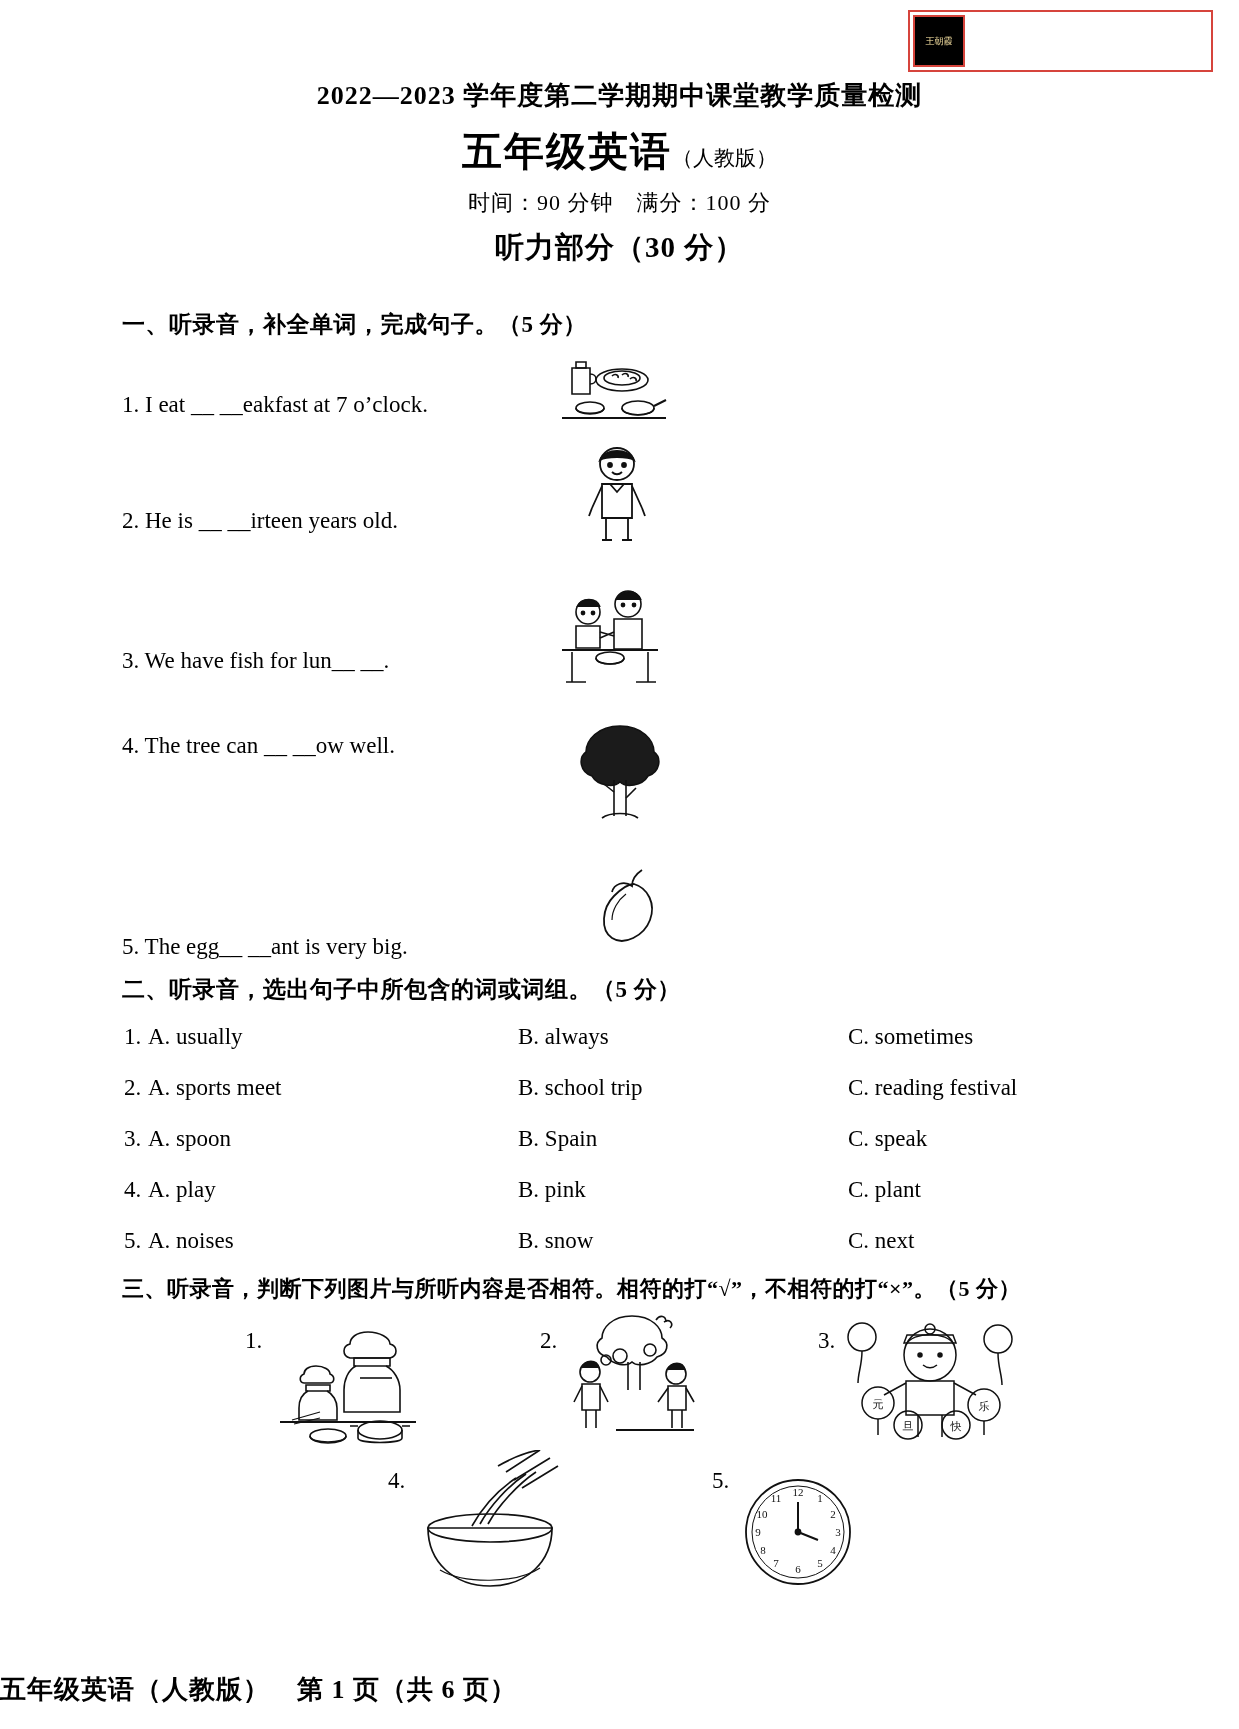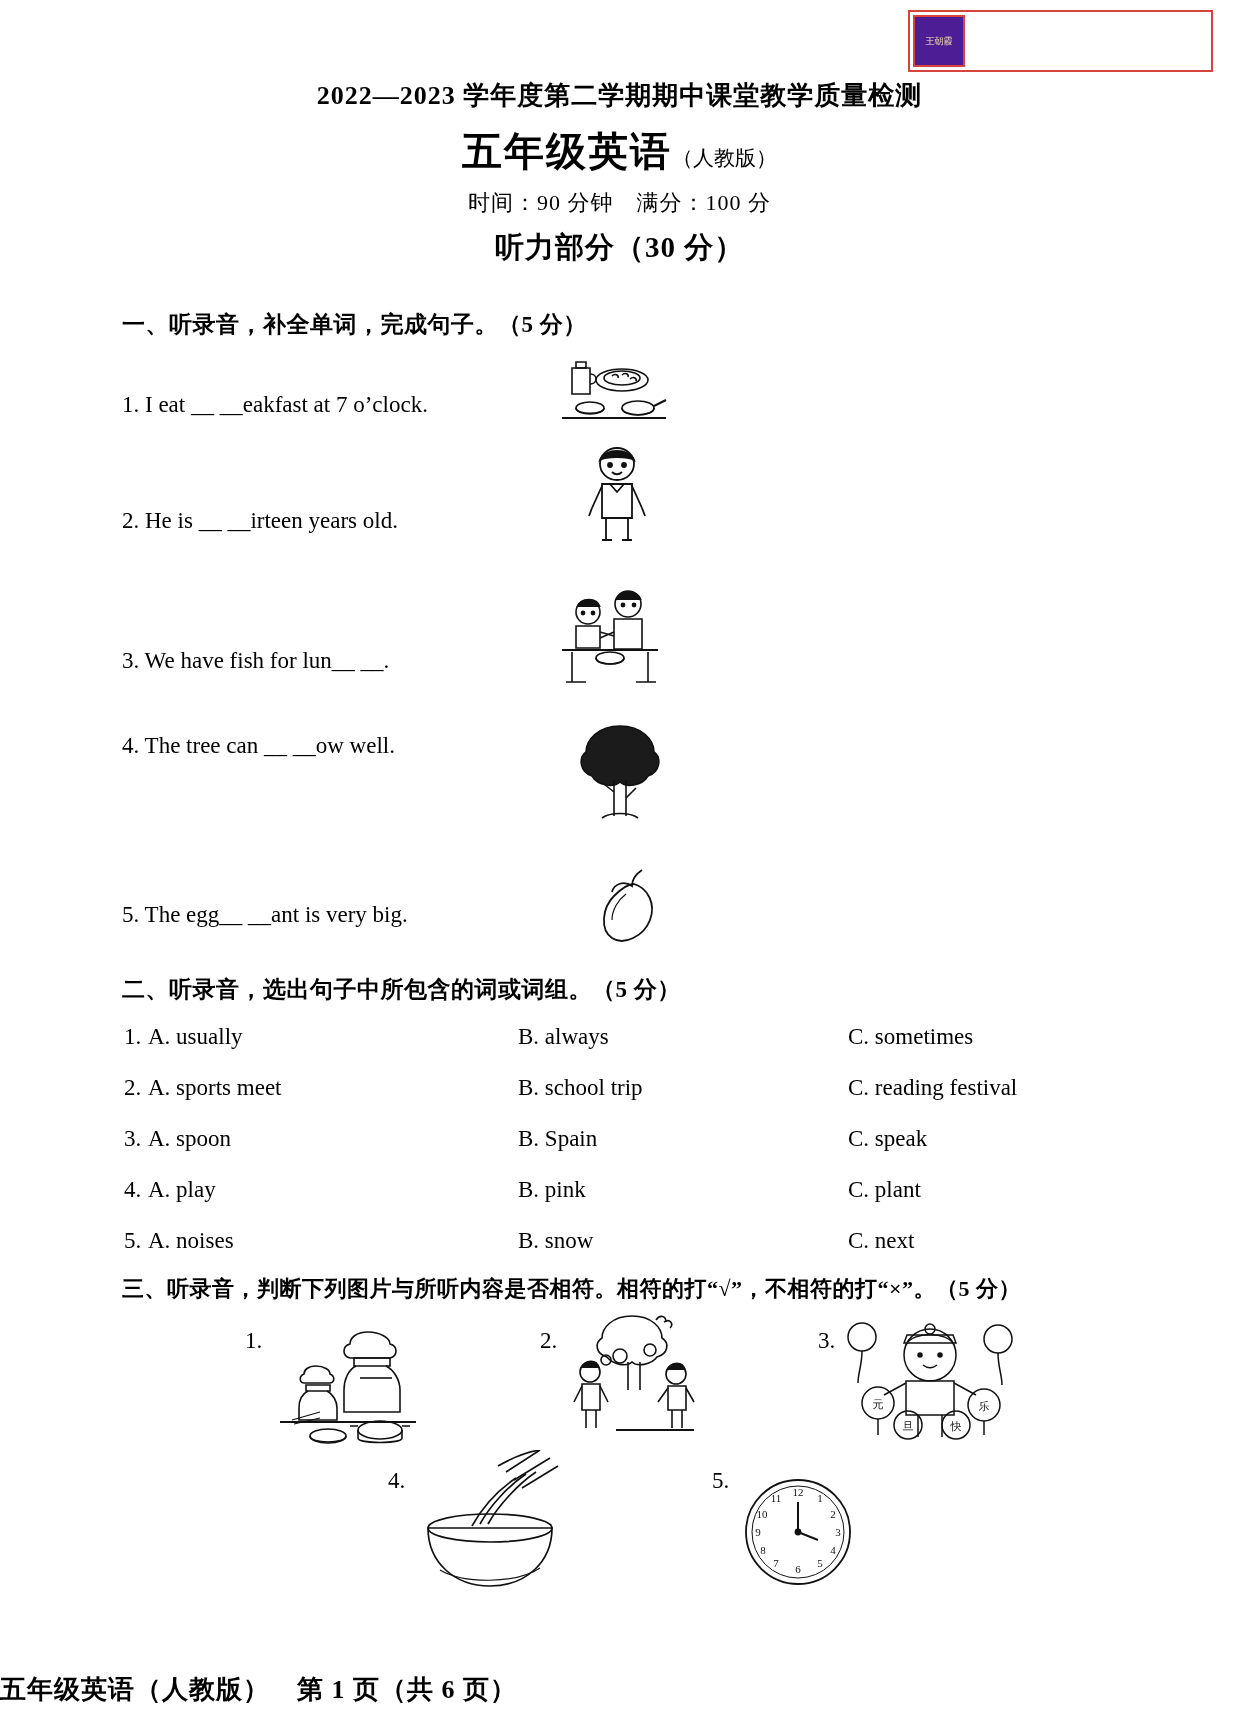--- a/index.html
+++ b/index.html
@@ -27,21 +27,21 @@
     display: flex;
     align-items: center;
     box-sizing: border-box;
     background: #fff;
   }
   .logo-seal {
     width: 52px;
     height: 52px;
     margin-left: 3px;
     border: 2px solid #d6443c;
-    background: #4c1d95;
+    background: #000000;
     color: #ffe9a8;
     font-family: "DejaVu Sans", sans-serif;
     font-size: 9px;
     line-height: 10px;
     display: flex;
     align-items: center;
     justify-content: center;
     text-align: center;
     flex: none;
     box-sizing: border-box;
@@ -242,21 +242,21 @@
   <svg width="100" height="105" viewBox="0 0 100 105">
     <g stroke="#111" stroke-width="1.6">
       <path d="M50 6 c22 0 34 14 34 26 c8 6 6 20 -6 24 c-6 10 -22 12 -28 6 c-6 6 -22 4 -28 -6 c-12 -4 -14 -18 -6 -24 c0 -12 12 -26 34 -26z" fill="#1b1b1b"></path>
       <path d="M44 60 v36 M56 60 v36" fill="none"></path>
       <path d="M44 72 l-10 -8 M56 78 l10 -10" fill="none"></path>
       <path d="M32 98 c8 -6 28 -6 36 0" fill="none"></path>
     </g>
   </svg>
 </div>
 
-<div class="p1-item" style="top:902px;">
+<div class="p1-item" style="top:934px;">
   <span>5.</span>
   <span>The egg__ __ant is very big.</span>
 </div>
 <div class="pic" style="top:860px; left:582px;">
   <svg width="90" height="95" viewBox="0 0 90 95">
     <g fill="none" stroke="#111" stroke-width="1.8">
       <path d="M60 10 c-6 4 -10 10 -10 16 c-8 -6 -18 -2 -20 6"></path>
       <path d="M52 24 c14 4 22 20 16 36 c-6 16 -26 26 -38 18 c-12 -8 -10 -30 2 -42 c6 -6 13 -12 20 -12z"></path>
       <path d="M44 34 c-8 6 -14 16 -14 26" stroke-width="1.2"></path>
     </g>

